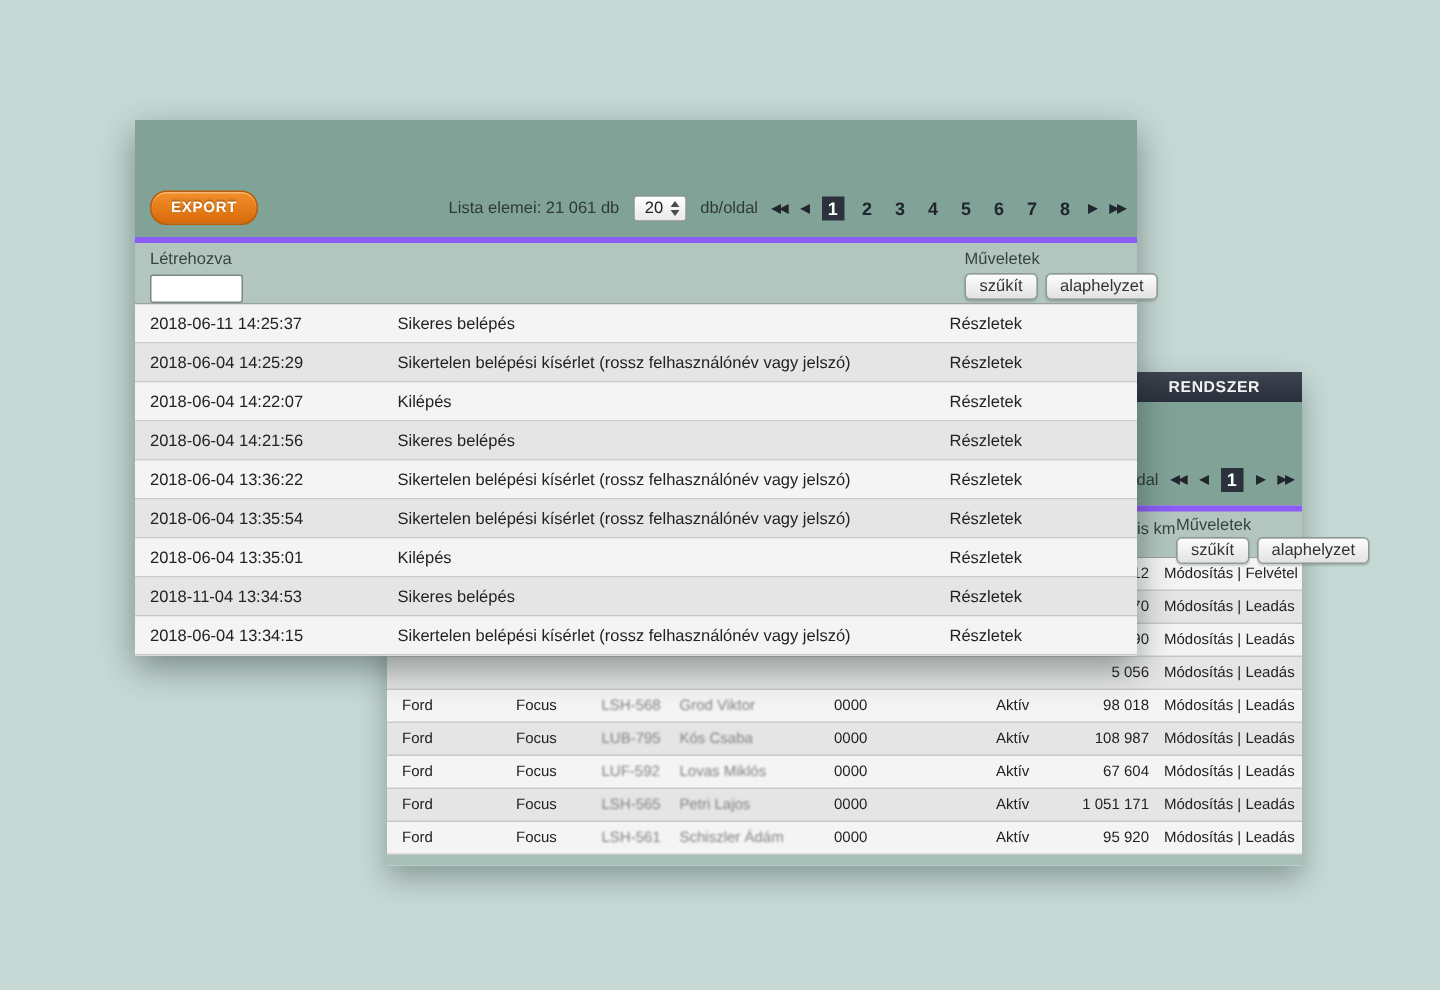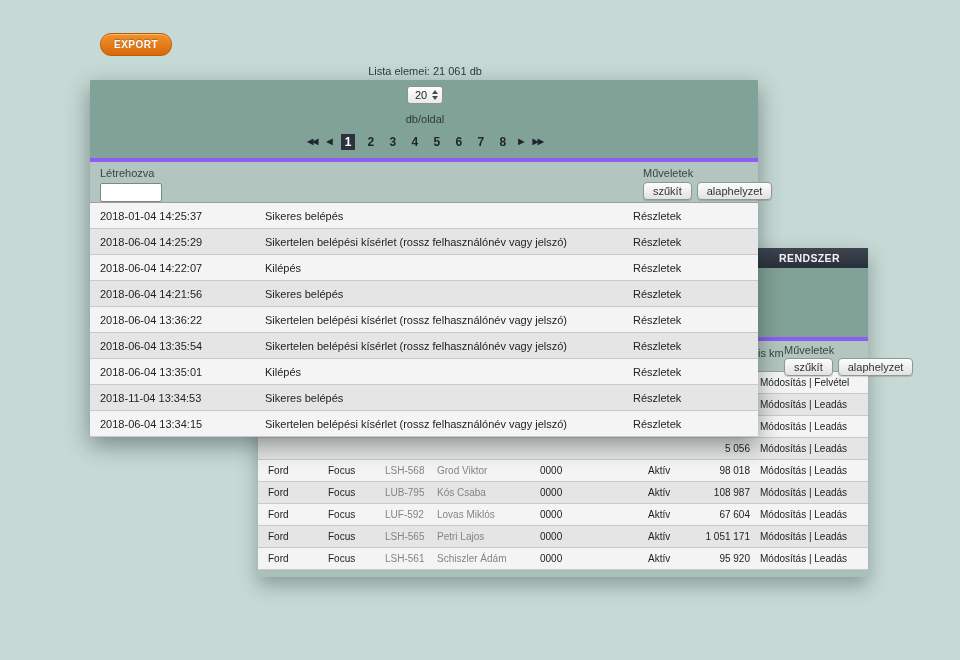--- a/index.html
+++ b/index.html
@@ -28,21 +28,21 @@
   .header { background:#80a297; position:relative; }
   .front .header { height:78px; }
   .back  .header { height:69px; }
   .page-title {
     position:absolute; left:10px; top:10px;
     font-size:27px; font-weight:bold; color:#4a524e; letter-spacing:.5px;
   }
   .header-controls {
     position:absolute; left:0; right:0; bottom:8px;
     display:flex; align-items:center; justify-content:flex-end;
-    padding:0 8px 0 10px; gap:9px;flex-direction:column;
+    padding:0 8px 0 10px; gap:9px;
   }
   .export-btn {
     margin-right:auto;
     background:linear-gradient(#f2912b,#d8690b);
     border:1px solid #b85d07; border-radius:11px;
     color:#fff; font-size:10px; font-weight:bold; letter-spacing:.5px;
     padding:5px 13px; text-shadow:0 -1px 1px rgba(0,0,0,.25); cursor:pointer;
     box-shadow:inset 0 1px 0 rgba(255,255,255,.35);
   }
   .list-info { font-size:11px; color:#2f3a35; }
@@ -92,21 +92,21 @@
   .front .trow { height:26px; font-size:11px; color:#222; }
   .back  .trow { height:22px; font-size:10px; color:#222; }
   .trow.odd  { background:#f4f4f4; }
   .trow.even { background:#e5e5e5; }
 
   .front .c-created { width:175px; padding-left:10px; }
   .front .c-desc    { width:368px; }
   .front .c-details { flex:1; }
   .details-link { cursor:pointer; }
 
-  .back .c-make   { width:70px; padding-left:10px; }
+  .back .c-make   { width:86px; padding-left:10px; }
   .back .c-model  { width:57px; }
   .back .c-plate  { width:52px; }
   .back .c-name   { width:103px; }
   .back .c-code   { width:108px; }
   .back .c-status { width:45px; }
   .back .c-km     { width:57px; text-align:right; }
   .back .c-action { flex:1; padding-left:10px; }
   .blurred { color:#848484; filter:blur(.6px); }
 
   .back-footer { height:7px; background:#a9c1b9; }
@@ -291,21 +291,21 @@
       <span class="filter-label">Műveletek</span>
       <span class="btn-row">
         <button class="filter-btn">szűkít</button>
         <button class="filter-btn">alaphelyzet</button>
       </span>
     </div>
   </div>
 
   <div class="table">
     <div class="trow odd">
-      <span class="c-created">2018-01-04 14:25:37</span>
+      <span class="c-created">2018-06-11 14:25:37</span>
         <span class="c-desc">Sikeres belépés</span>
         <span class="c-details details-link">Részletek</span>
     </div>
     <div class="trow even">
       <span class="c-created">2018-06-04 14:25:29</span>
         <span class="c-desc">Sikertelen belépési kísérlet (rossz felhasználónév vagy jelszó)</span>
         <span class="c-details details-link">Részletek</span>
     </div>
     <div class="trow odd">
       <span class="c-created">2018-06-04 14:22:07</span>

